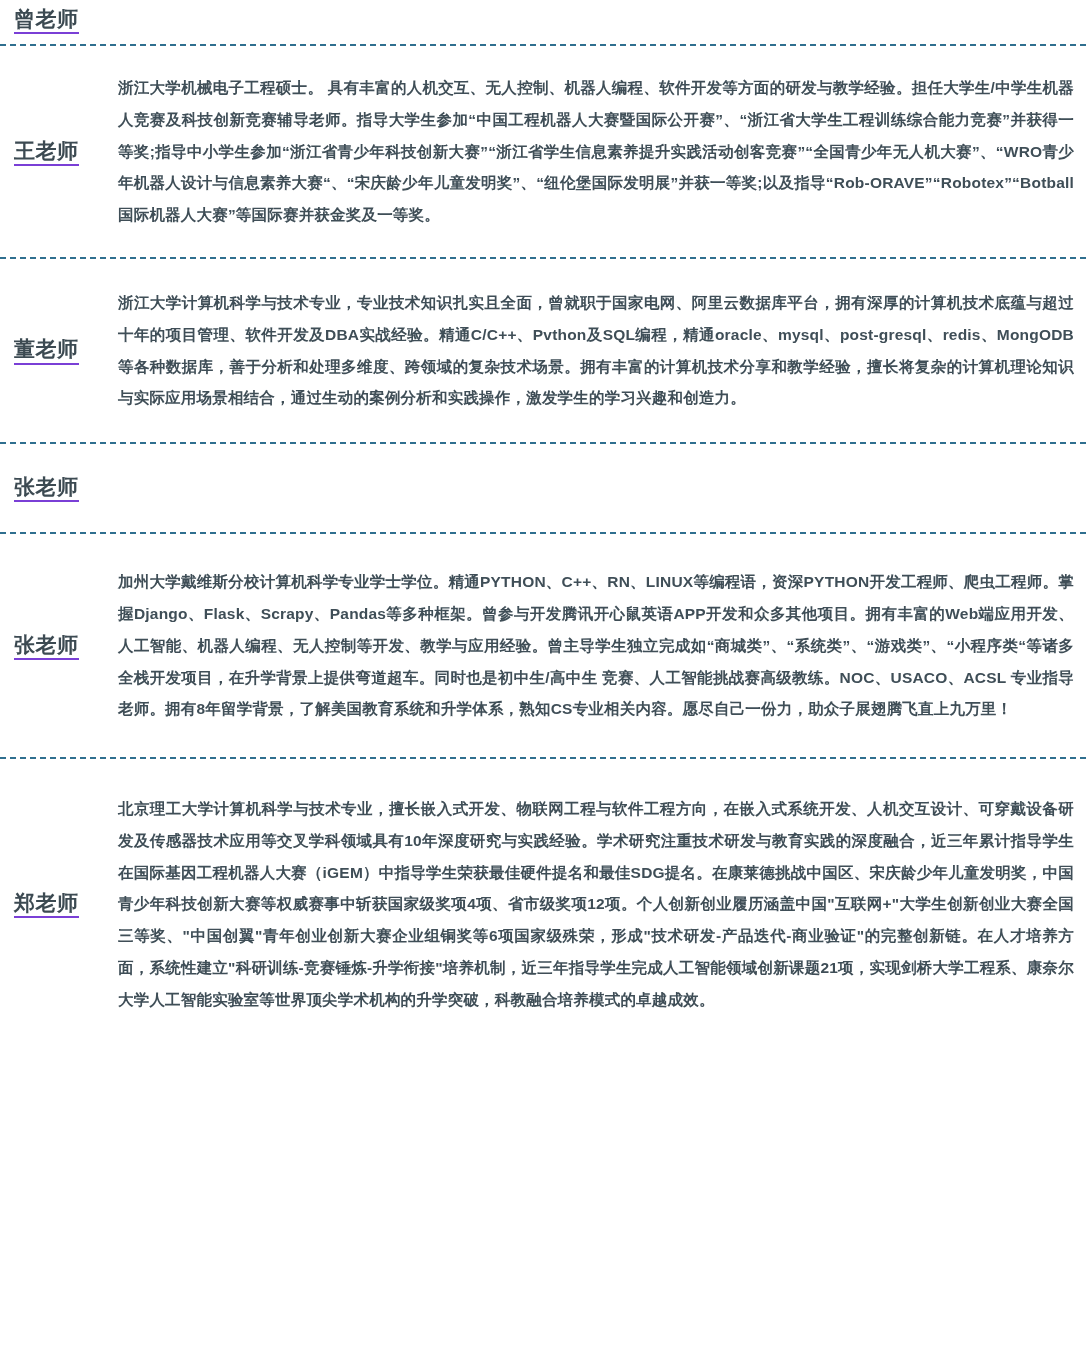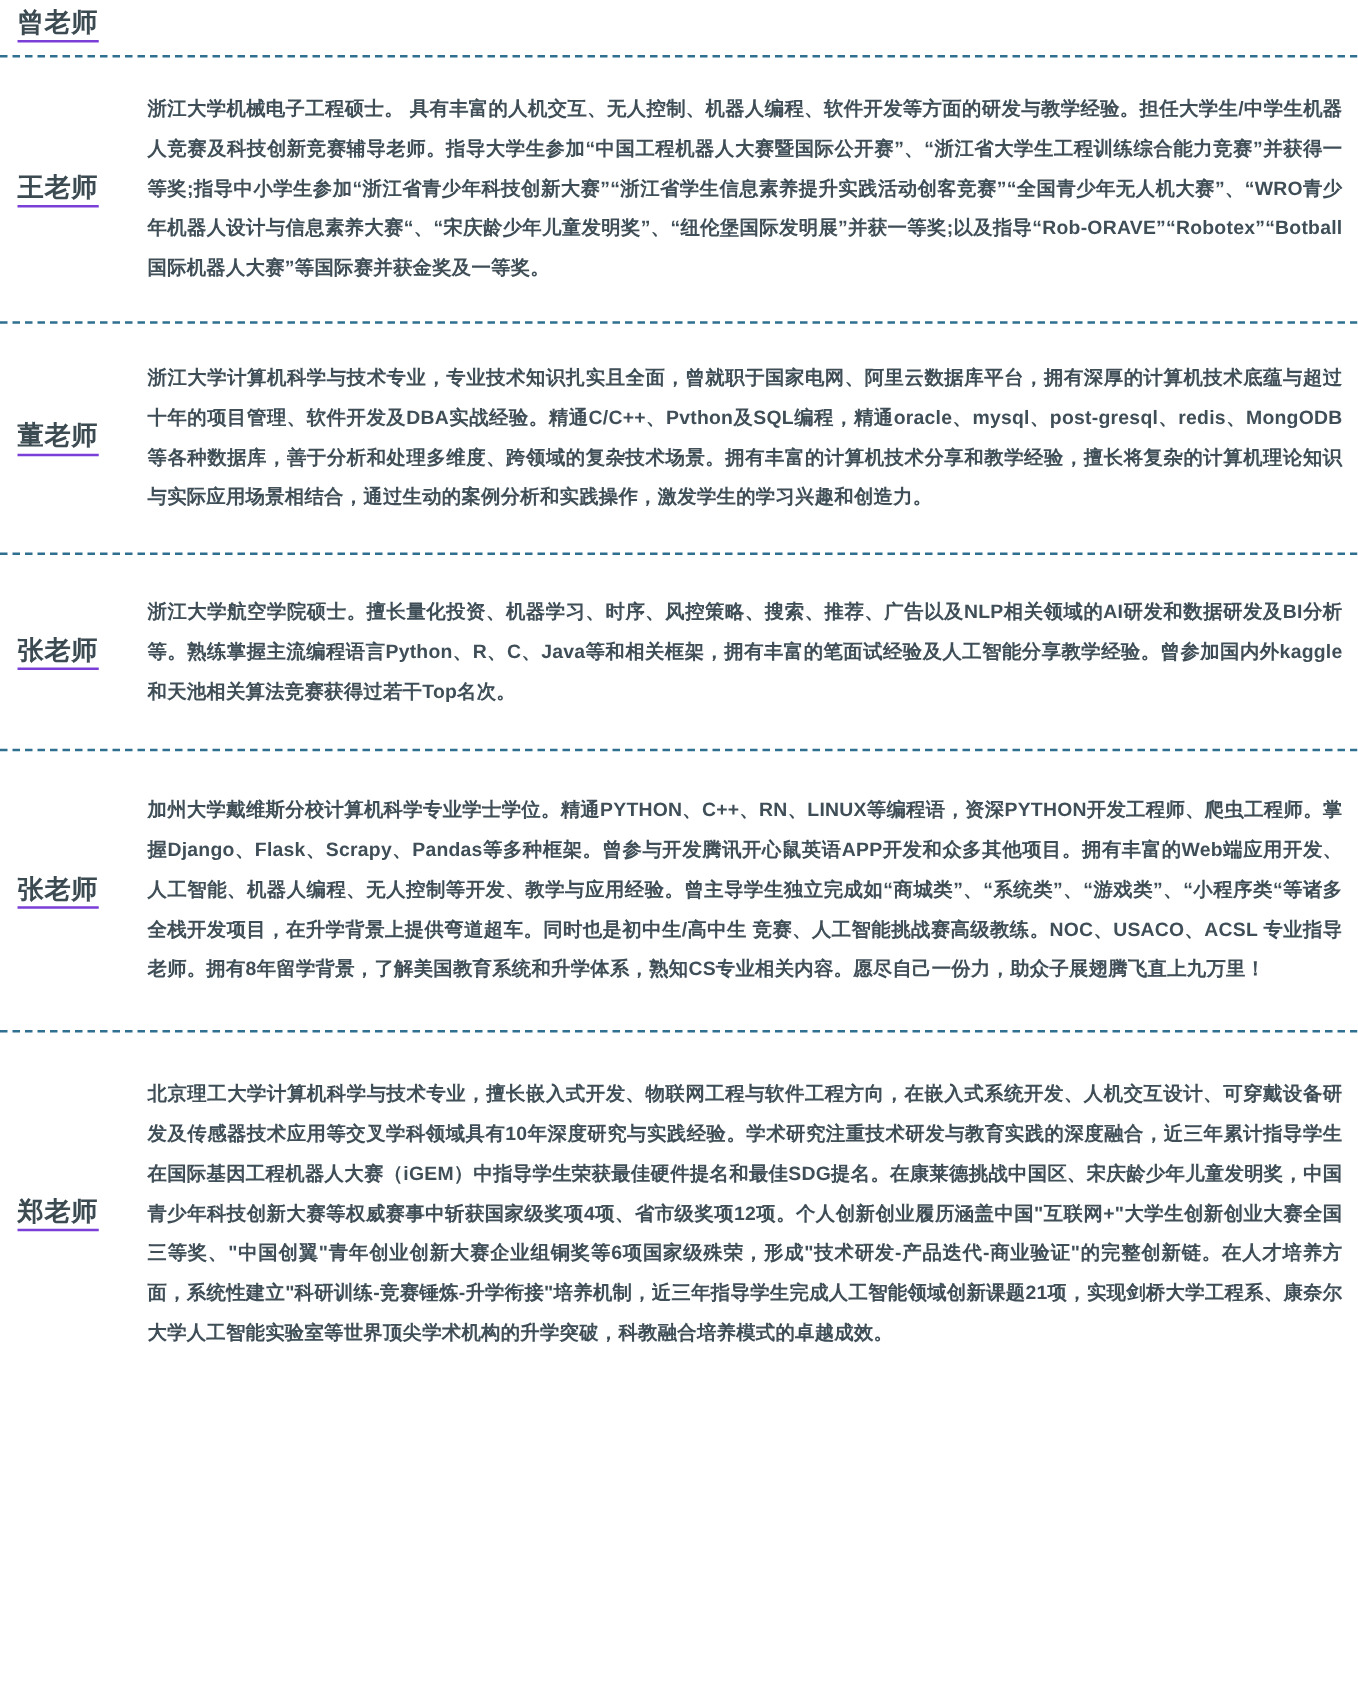--- a/index.html
+++ b/index.html
@@ -112,23 +112,20 @@
     </div>
   </div>
 
   <div class="divider"></div>
 
   <div class="entry r3">
     <div class="entry-inner">
       <div class="name-cell">
         <span class="name">张老师</span>
       </div>
-      <div class="bio-cell">
-        <div class="bio">浙江大学航空学院硕士。擅长量化投资、机器学习、时序、风控策略、搜索、推荐、广告以及NLP相关领域的AI研发和数据研发及BI分析等。熟练掌握主流编程语言Python、R、C、Java等和相关框架，拥有丰富的笔面试经验及人工智能分享教学经验。曾参加国内外kaggle和天池相关算法竞赛获得过若干Top名次。</div>
-      </div>
     </div>
   </div>
 
   <div class="divider"></div>
 
   <div class="entry r4">
     <div class="entry-inner">
       <div class="name-cell">
         <span class="name">张老师</span>
       </div>

